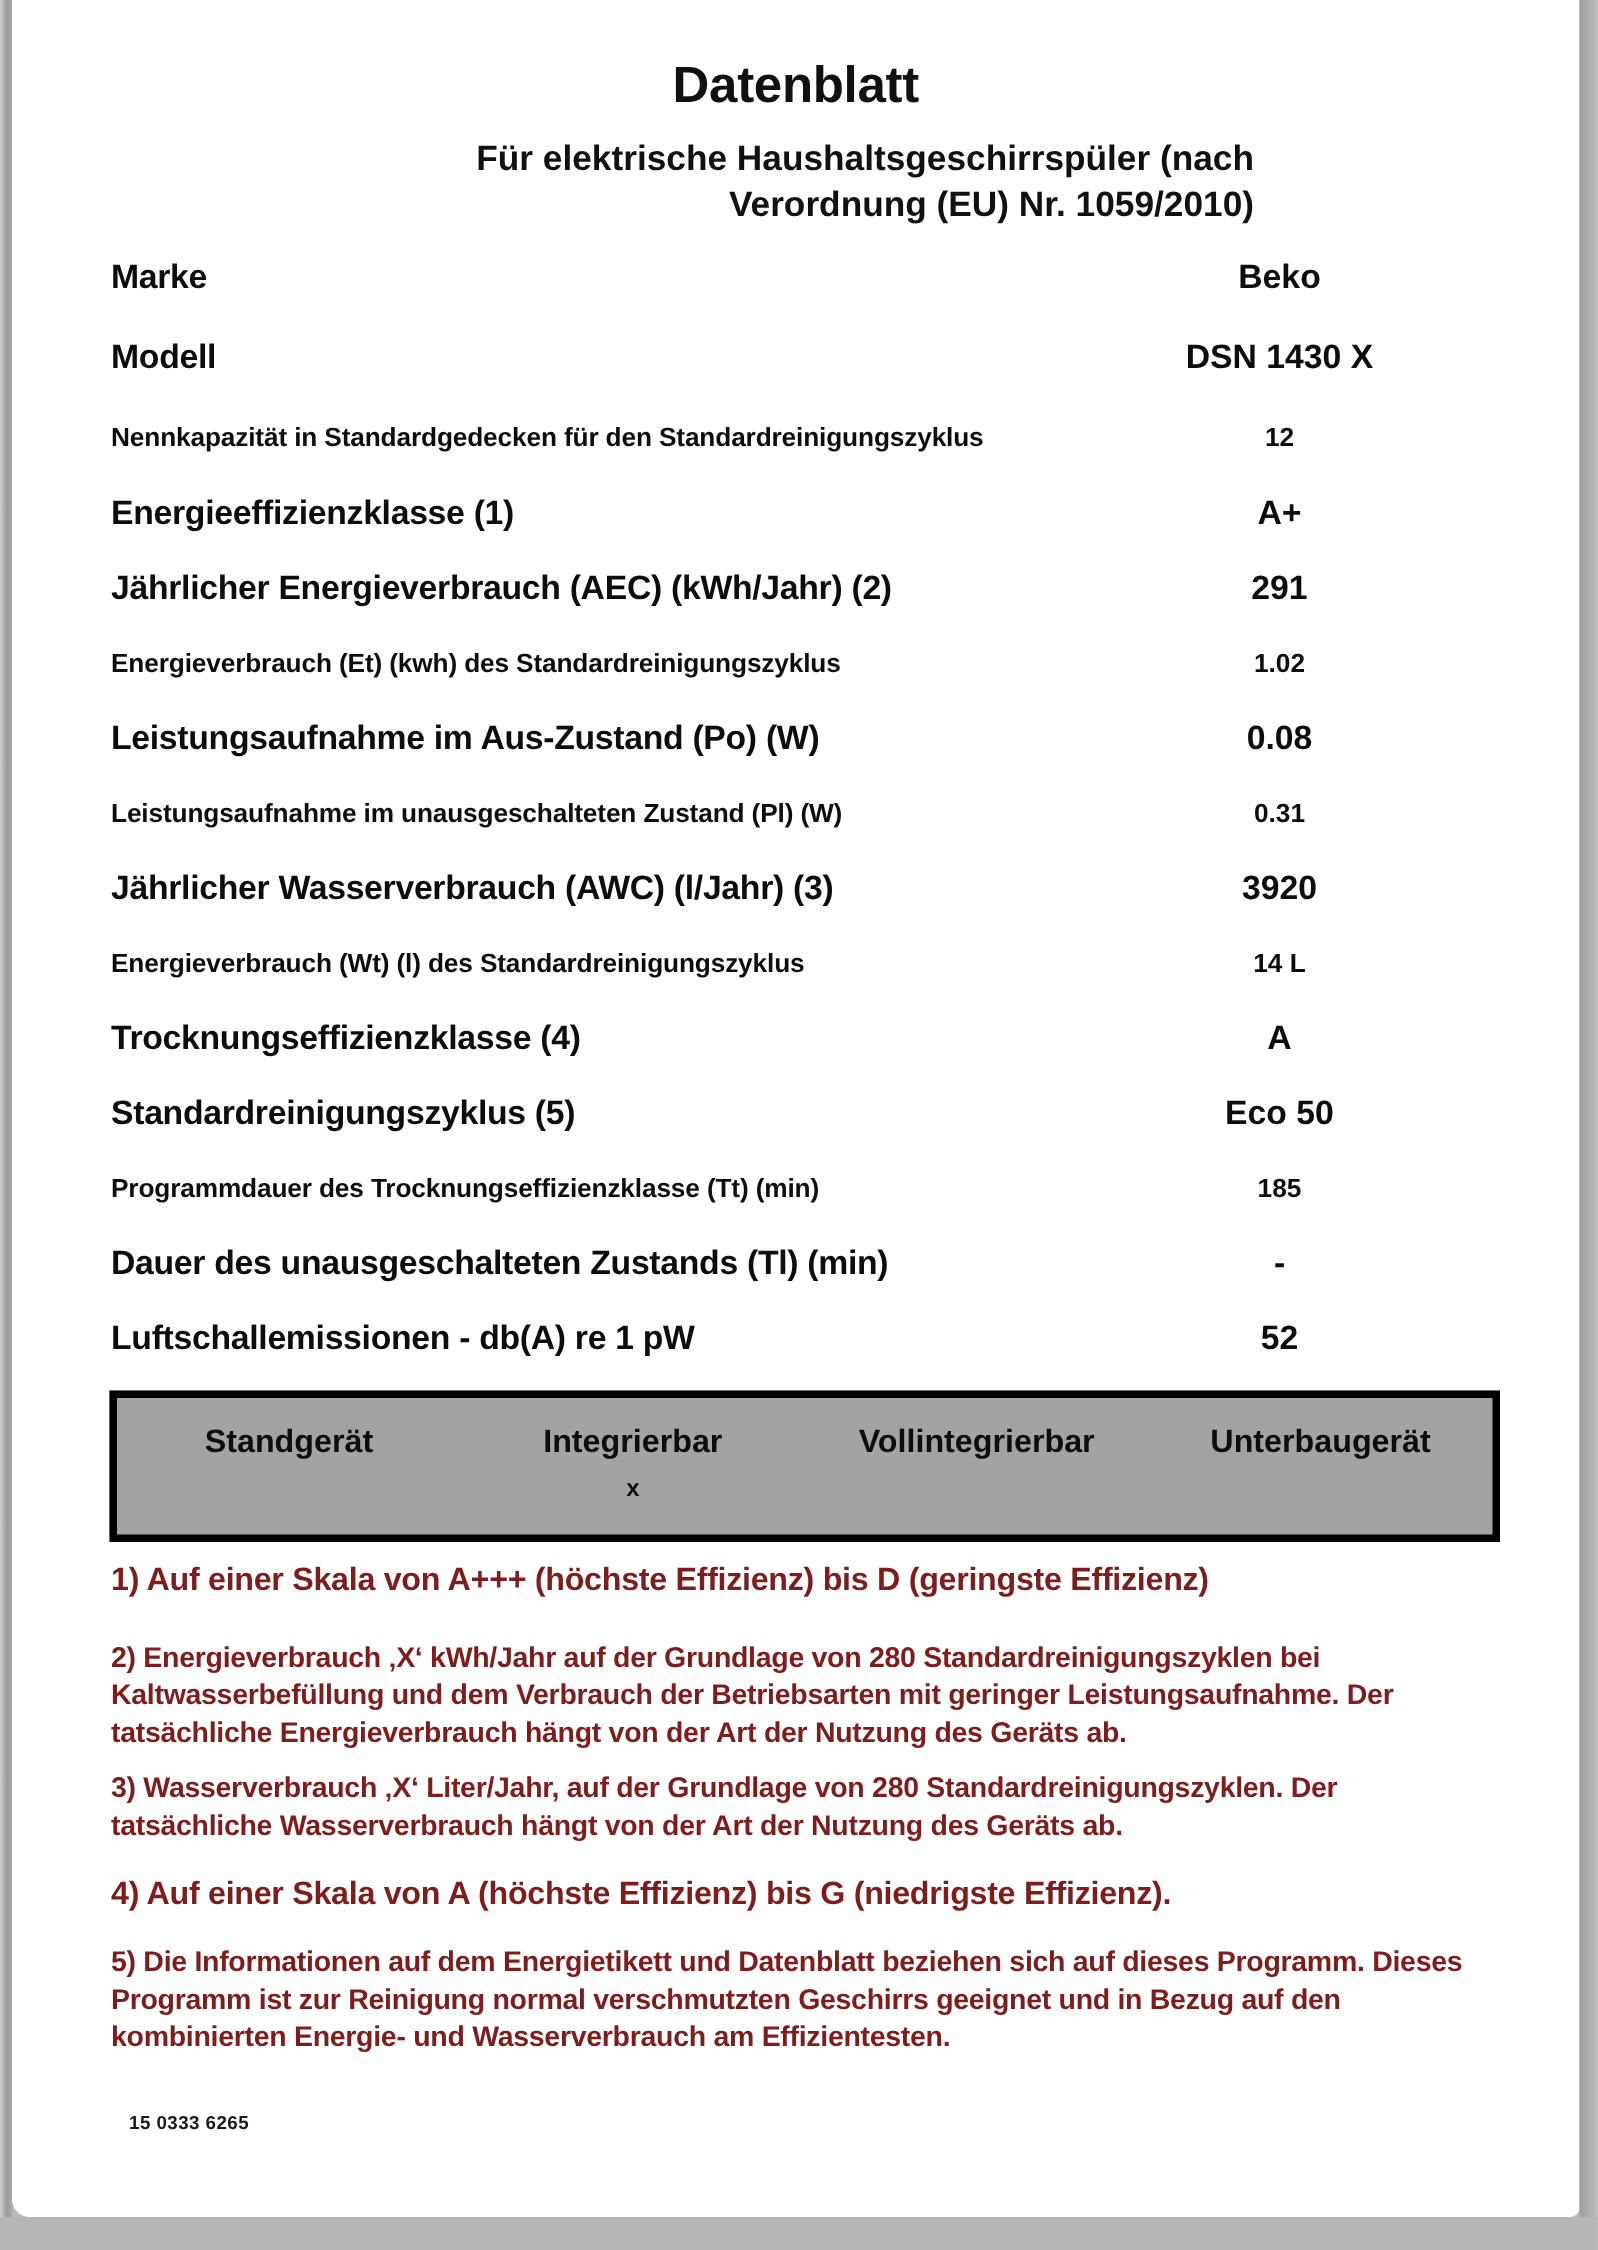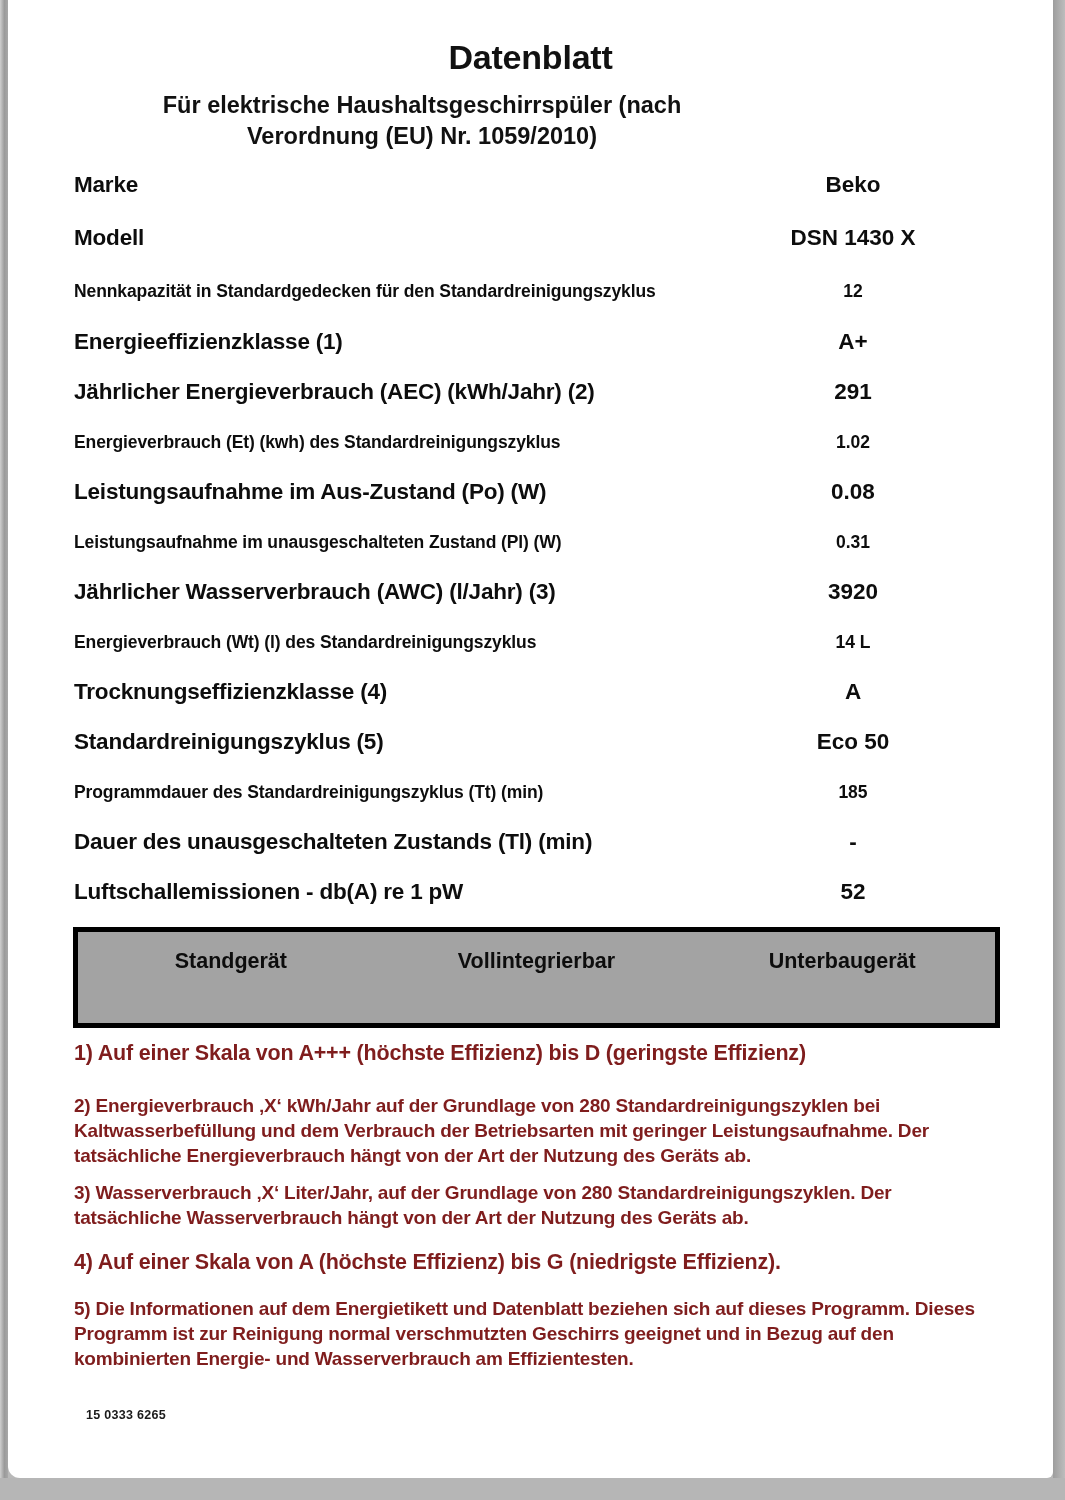--- a/index.html
+++ b/index.html
@@ -43,21 +43,21 @@
     font-size: 34px;
     font-weight: bold;
     color: #111;
     letter-spacing: -0.2px;
   }
   .subtitle {
     position: absolute;
     left: 0;
     top: 90px;
     width: 828px;
-    text-align: center;
+    text-align: right;
     font-size: 23.5px;
     font-weight: bold;
     color: #111;
     line-height: 31px;
   }
 
   
   .rows {
     position: absolute;
     left: 0;
@@ -232,38 +232,42 @@
         </div>
         <div class="row big" style="top: 679px;">
           <div class="label">Trocknungseffizienzklasse (4)</div>
           <div class="value">A</div>
         </div>
         <div class="row big" style="top: 729px;">
           <div class="label">Standardreinigungszyklus (5)</div>
           <div class="value">Eco 50</div>
         </div>
         <div class="row small" style="top: 780px;">
-          <div class="label">Programmdauer des Standardreinigungszyklus (Tt) (min)</div>
+          <div class="label">Programmdauer des Trocknungseffizienzklasse (Tt) (min)</div>
           <div class="value">185</div>
         </div>
         <div class="row big" style="top: 829px;">
           <div class="label">Dauer des unausgeschalteten Zustands  (Tl) (min)</div>
           <div class="value">-</div>
         </div>
         <div class="row big" style="top: 879px;">
           <div class="label">Luftschallemissionen - db(A) re 1 pW</div>
           <div class="value">52</div>
         </div>
       </div>
 
     <div class="typebox">
       <div class="cells" id="type-cells">
           <div class="cell">
             <div class="hd">Standgerät</div>
             <div class="mark"></div>
+          </div>
+          <div class="cell">
+            <div class="hd">Integrierbar</div>
+            <div class="mark">x</div>
           </div>
           <div class="cell">
             <div class="hd">Vollintegrierbar</div>
             <div class="mark"></div>
           </div>
           <div class="cell">
             <div class="hd">Unterbaugerät</div>
             <div class="mark"></div>
           </div>
         </div>

